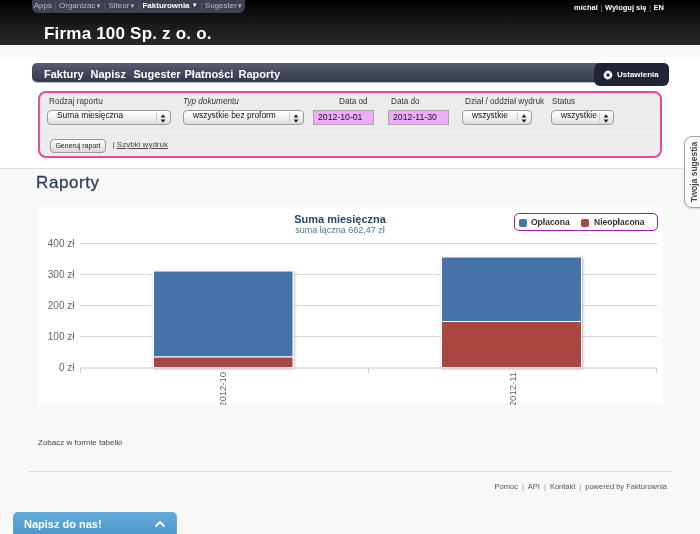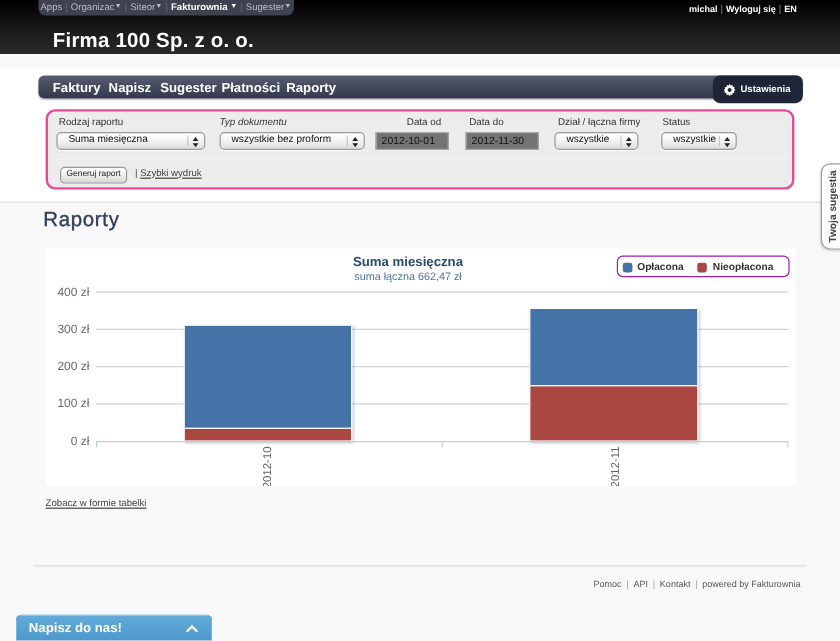--- a/index.html
+++ b/index.html
@@ -30,40 +30,40 @@
 .ustaw svg { margin-left:9px; margin-right:4px;}
 
 .fbox { position:absolute; top:34px; left:38px; width:624px; height:67px; background:#ececec;
   border:2px solid #ec4899; border-radius:8px; }
 .flabel { position:absolute; font-size:8.2px; color:#333; white-space:nowrap;}
 .fsel { position:absolute; top:17px; height:15px; background:linear-gradient(180deg,#fff 0%, #f2f2f2 50%, #ddd 100%);
   border:1px solid #9a9a9a; border-radius:4px; font-size:8.4px; color:#111; white-space:nowrap;
   line-height:9px; padding-left:9px; box-shadow:0 1px 0 rgba(255,255,255,0.6);}
 .fsel svg.arr { position:absolute; right:4px; top:2.5px; }
 .fsel .div { position:absolute; right:13px; top:2px; bottom:2px; width:1px; background:#c8c8c8;}
-.finp { position:absolute; top:17px; height:15px; background:#737373; border:1px solid #a8a8a8;
+.finp { position:absolute; top:17px; height:15px; background:#f0abfc; border:1px solid #a8a8a8;
   font-size:8.7px; color:#111; line-height:13px; padding-left:4px; white-space:nowrap;}
 .fhr { position:absolute; top:39px; left:7px; width:610px; height:1px; background:#dcdcdc; border-bottom:1px solid #f8f8f8;}
 .gbtn { position:absolute; top:46px; left:10px; width:56px; height:13.5px;
   background:linear-gradient(180deg,#fefefe 0%, #ededed 50%, #d8d8d8 100%);
   border:1px solid #979797; border-radius:4px; font-size:7px; color:#222;
   text-align:center; line-height:12px;}
 .szyb { position:absolute; top:46.5px; left:72.5px; font-size:8px; color:#444;}
 .szyb a { color:#444; }
 
 
 .h1 { position:absolute; top:172.5px; left:36px; font-size:17px; color:#2e3e5c; letter-spacing:0.6px; -webkit-text-stroke:0.3px #2e3e5c;}
 .card { position:absolute; top:207px; left:38px; width:625px; height:198px; background:#fff; }
 .ctitle { position:absolute; top:6px; left:0; width:604px; text-align:center; font-size:11px; font-weight:bold; color:#274b6d;}
 .csub { position:absolute; top:17.5px; left:0; width:604px; text-align:center; font-size:9px; color:#4d759e;}
 .legend { position:absolute; top:6px; left:476px; width:144px; height:18px; border:1px solid #a21caf; border-radius:5px; background:#fff;}
 .legend .sw { position:absolute; top:5px; width:8px; height:8px; border-radius:2px;}
 .legend .lt { position:absolute; top:3px; font-size:8.5px; font-weight:bold; color:#333; white-space:nowrap;}
 
-.zobacz { position:absolute; top:415px; left:38px; font-size:8px; color:#444; text-decoration:underline;}
+.zobacz { position:absolute; top:438px; left:38px; font-size:8px; color:#444; }
 .footline { position:absolute; top:471px; left:28px; width:644px; height:1px; background:#ddd;}
 .footer { position:absolute; top:481.5px; right:33px; font-size:7.5px; color:#555; white-space:nowrap;}
 .footer .sep { color:#999; margin:0 4px;}
 
 .napisz { position:absolute; top:512px; left:13px; width:164px; height:22px; border-radius:5px 5px 0 0;
   background:linear-gradient(180deg,#62abda 0%, #4d98cb 100%); border:1px solid #64a9d6; border-bottom:none;}
 .napisz .t { position:absolute; top:4.5px; left:10px; color:#fff; font-size:11px; font-weight:bold;}
 .napisz svg { position:absolute; right:11px; top:7px;}
 
 .sugestia { position:absolute; top:136px; left:684px; width:22px; height:72px; background:#fcfcfc;
@@ -94,21 +94,21 @@
             <circle cx="12" cy="12" r="4" fill="#1f2537"></circle>
           </svg>
         Ustawienia
       </div>
     </div>
     <div class="fbox">
       <div class="flabel" style="left:9px; top:4px;">Rodzaj raportu</div>
       <div class="flabel" style="left:143px; top:4px;font-style:italic;">Typ dokumentu</div>
       <div class="flabel" style="left:275px; top:4px;margin-left:24px;">Data od</div>
       <div class="flabel" style="left:351px; top:4px;">Data do</div>
-      <div class="flabel" style="left:425px; top:4px;">Dział / łączna firmy</div>
+      <div class="flabel" style="left:425px; top:4px;">Dział / oddział wydruk</div>
       <div class="flabel" style="left:512px; top:4px;">Status</div>
       <div class="fsel" style="left:7px; width:124px;">Suma miesięczna<span class="div"></span><svg class="arr" width="6" height="9" viewBox="0 0 6 9">
             <path d="M3 0.2 5.4 3.6 0.6 3.6Z" fill="#222"></path>
             <path d="M3 8.8 5.4 5.4 0.6 5.4Z" fill="#222"></path>
           </svg></div>
       <div class="fsel" style="left:143px; width:121px;">wszystkie bez proform<span class="div"></span><svg class="arr" width="6" height="9" viewBox="0 0 6 9">
             <path d="M3 0.2 5.4 3.6 0.6 3.6Z" fill="#222"></path>
             <path d="M3 8.8 5.4 5.4 0.6 5.4Z" fill="#222"></path>
           </svg></div>
       <div class="finp" style="left:273px; width:61px;">2012-10-01</div>

